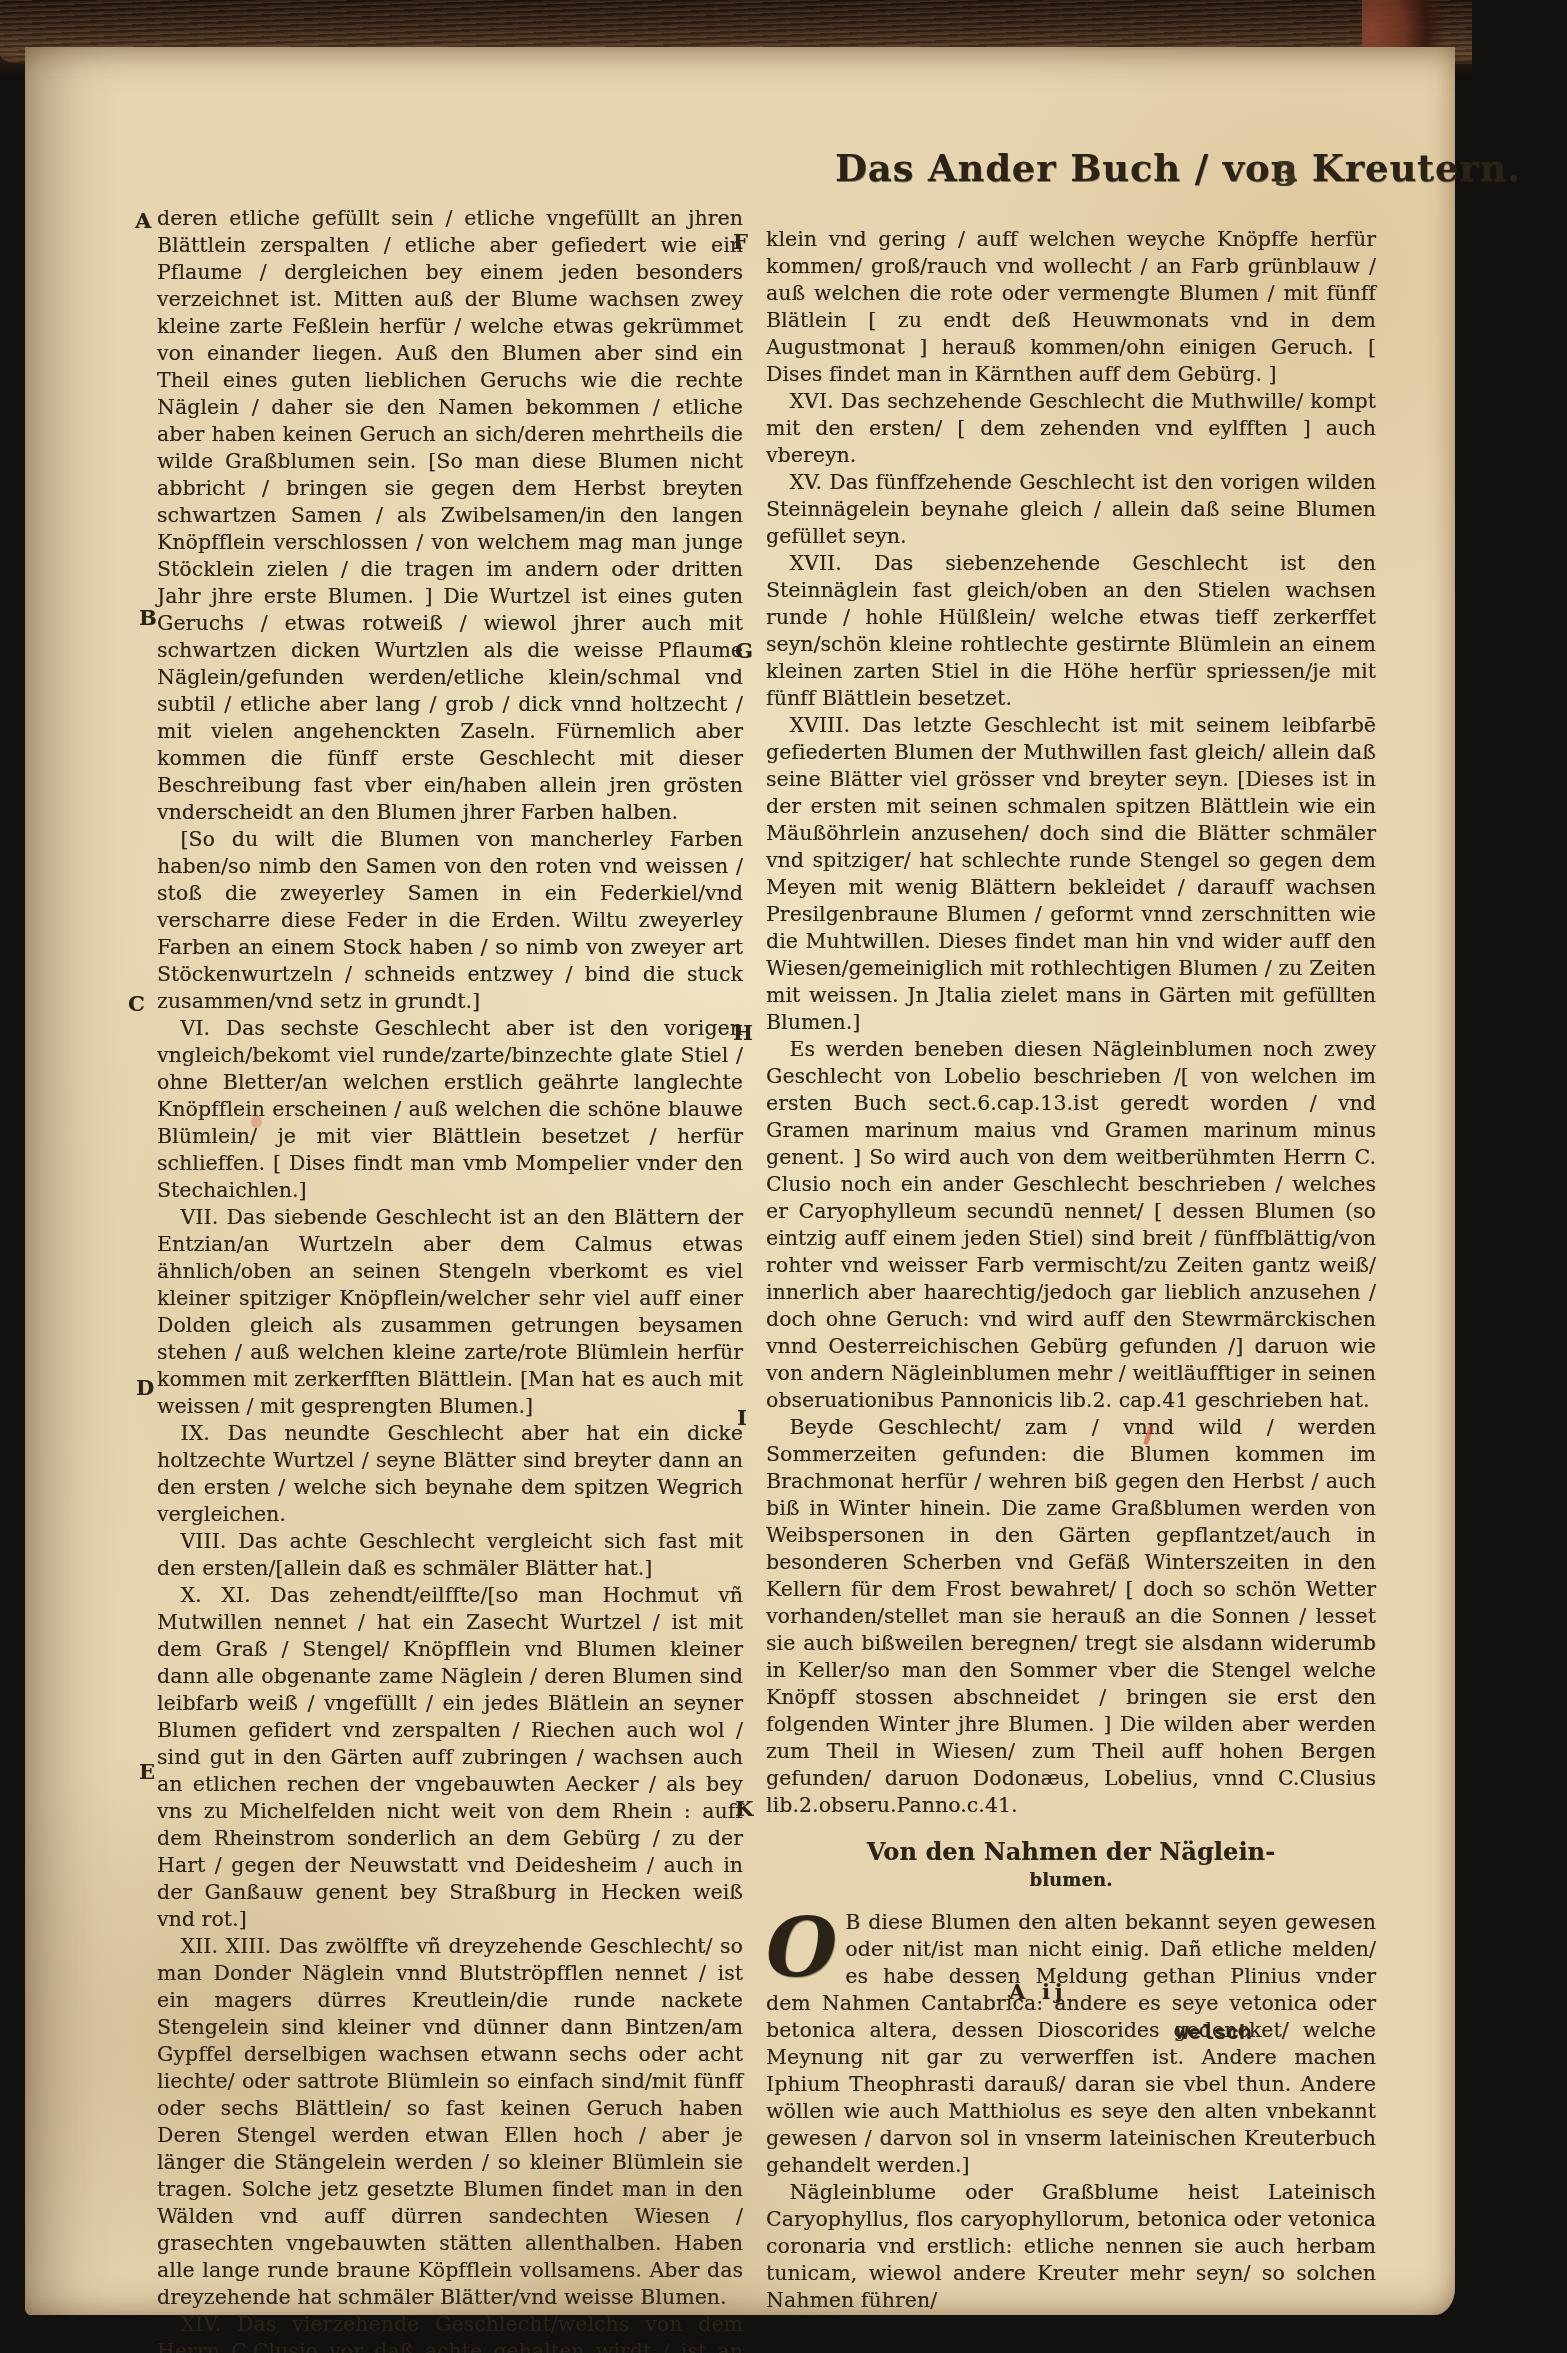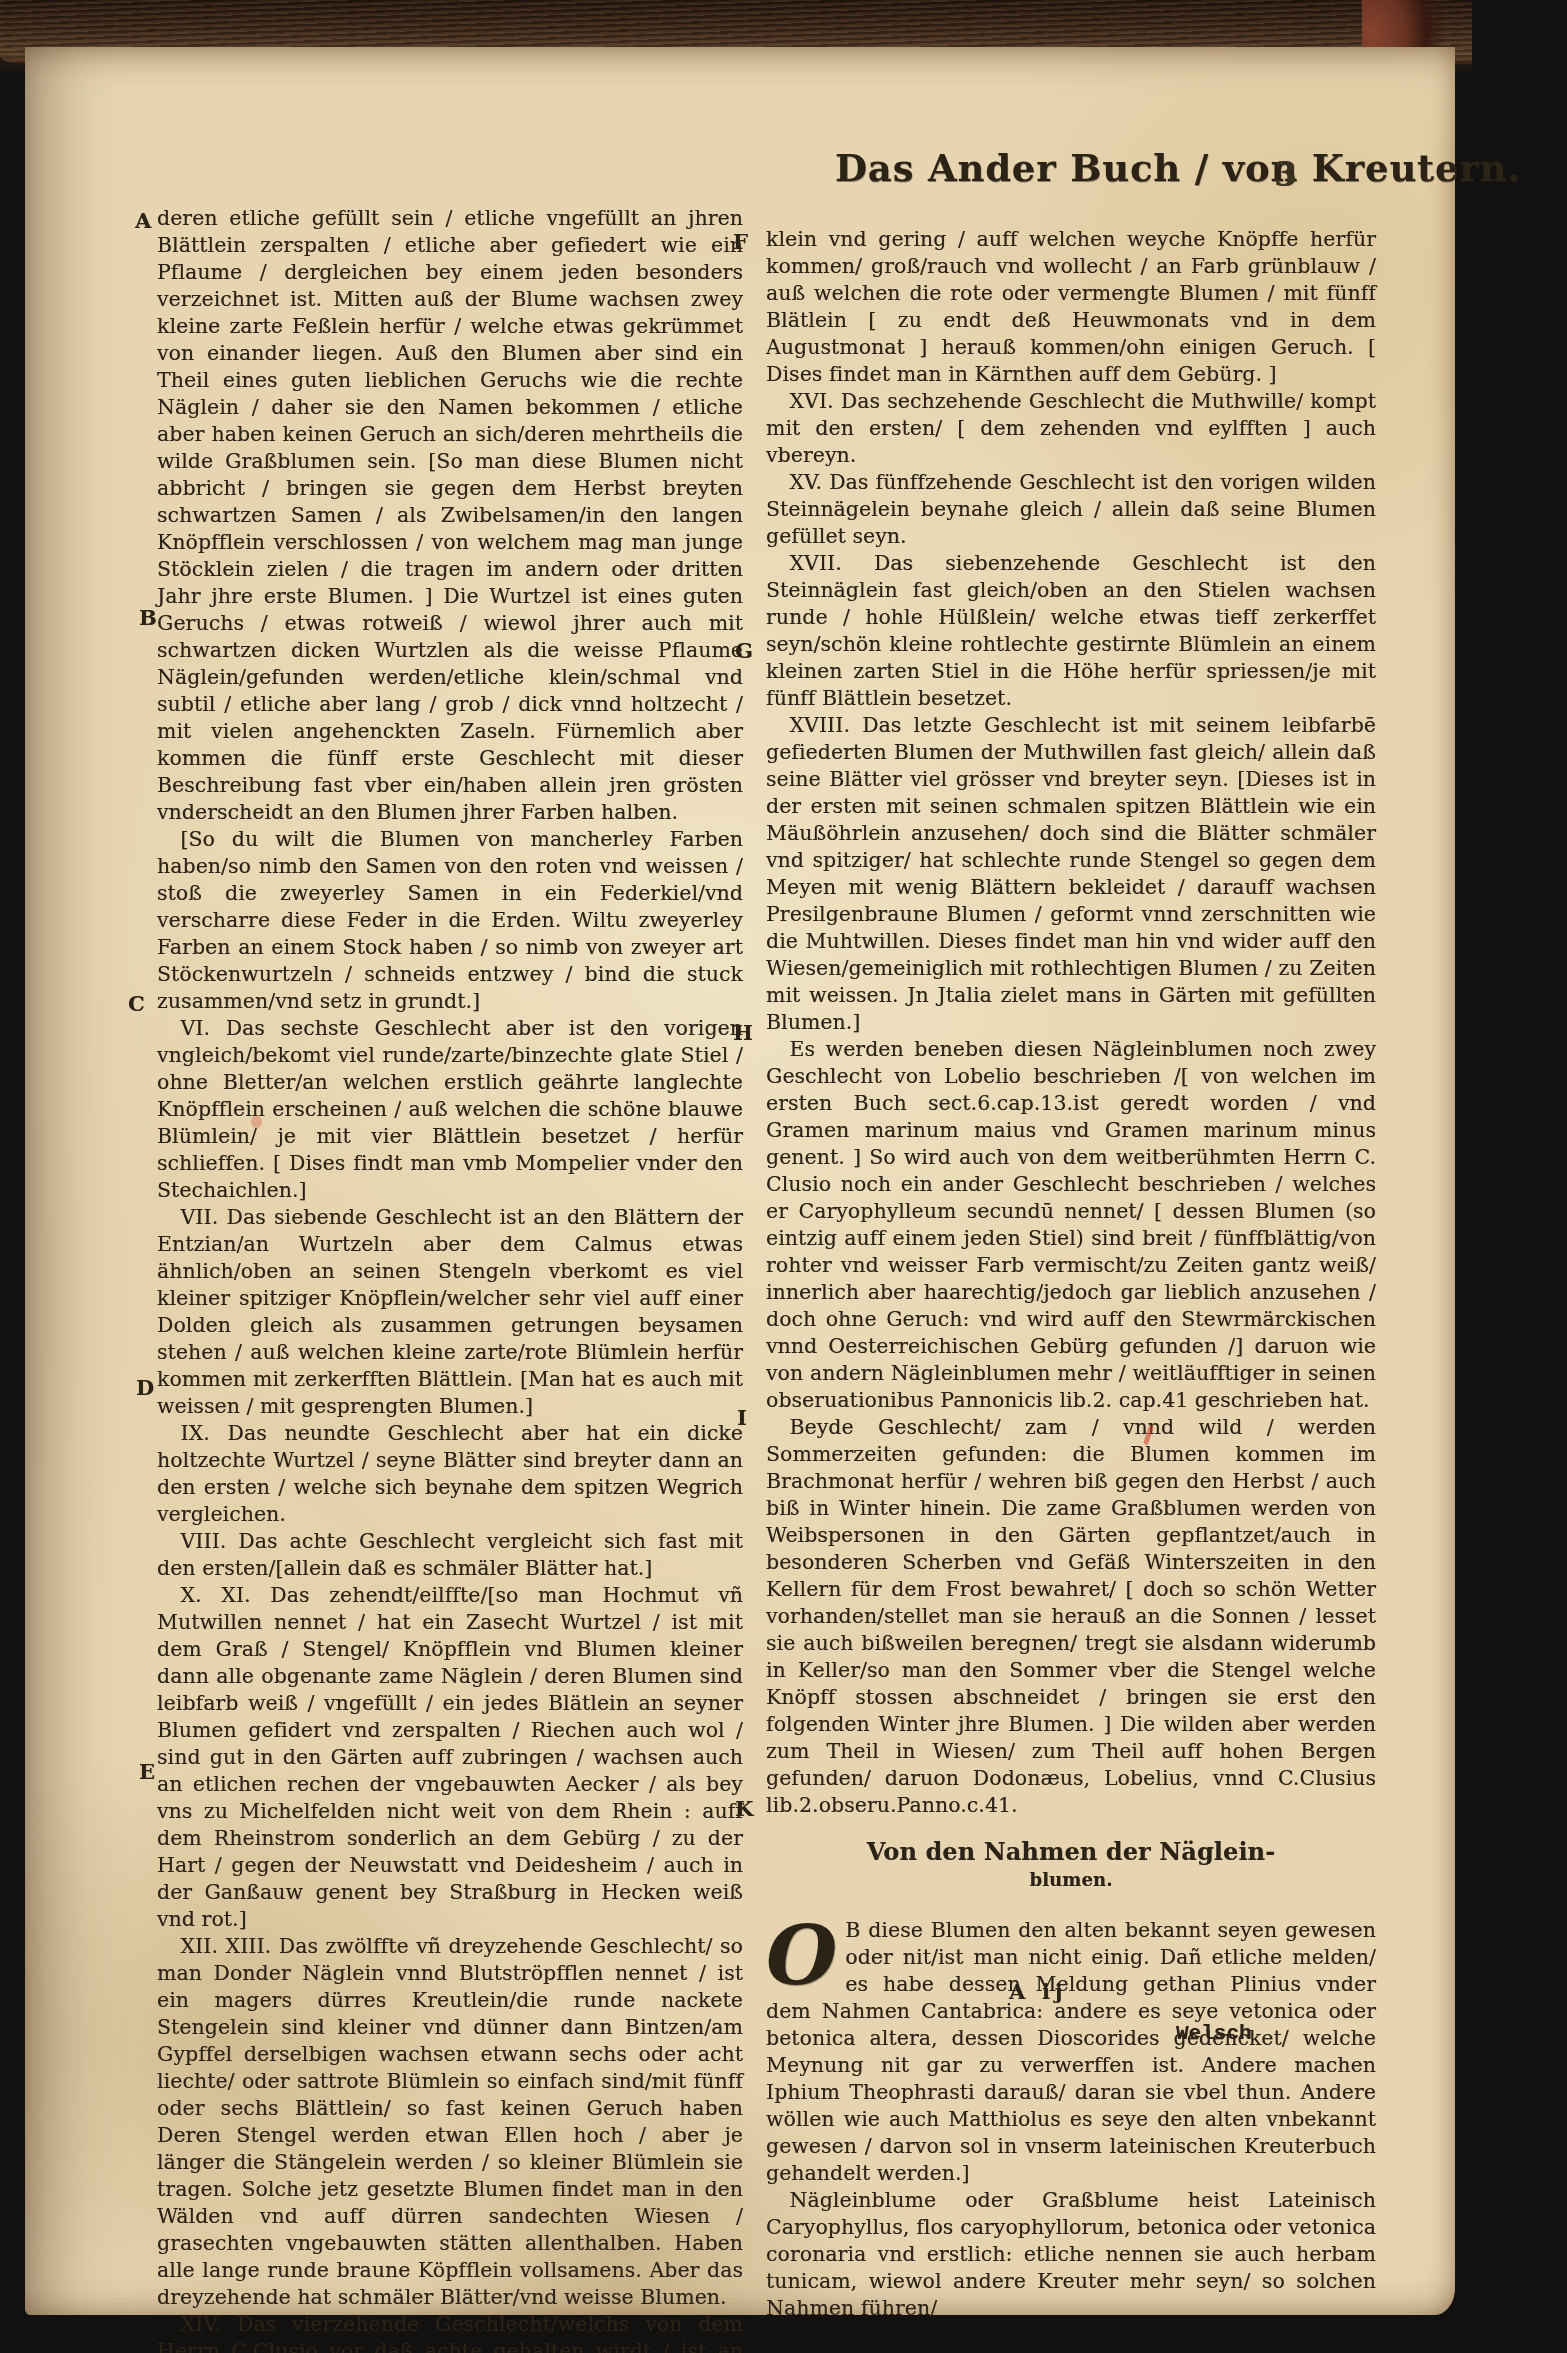--- a/index.html
+++ b/index.html
@@ -69,21 +69,21 @@
     font-size:33px;font-weight:bold;color:#3a3322;text-align:center;
     text-shadow:0.4px 0.4px 0.8px rgba(44,35,23,.45);
   }
   .margin-letter{
     position:absolute;
     font-size:21px;font-weight:bold;color:#2c2317;
     text-shadow:0.3px 0.3px 0.4px rgba(44,35,23,.5);
   }
   .section-heading{
     text-align:center;font-weight:bold;font-size:24px;line-height:28px;
-    margin:19px 0 23px 0;text-indent:0 !important;
+    margin:19px 0 15px 0;text-indent:0 !important;
   }
   .section-heading .sub{display:block;font-size:18px;font-weight:bold;}
   .dropcap{
     float:left;
     font-size:82px;line-height:67px;
     font-style:italic;font-weight:bold;
     padding:4.7px 7.8px 0 0;
     color:#2c2317;
     text-shadow:0.8px 0.8px 0.8px rgba(44,35,23,.4);
   }

